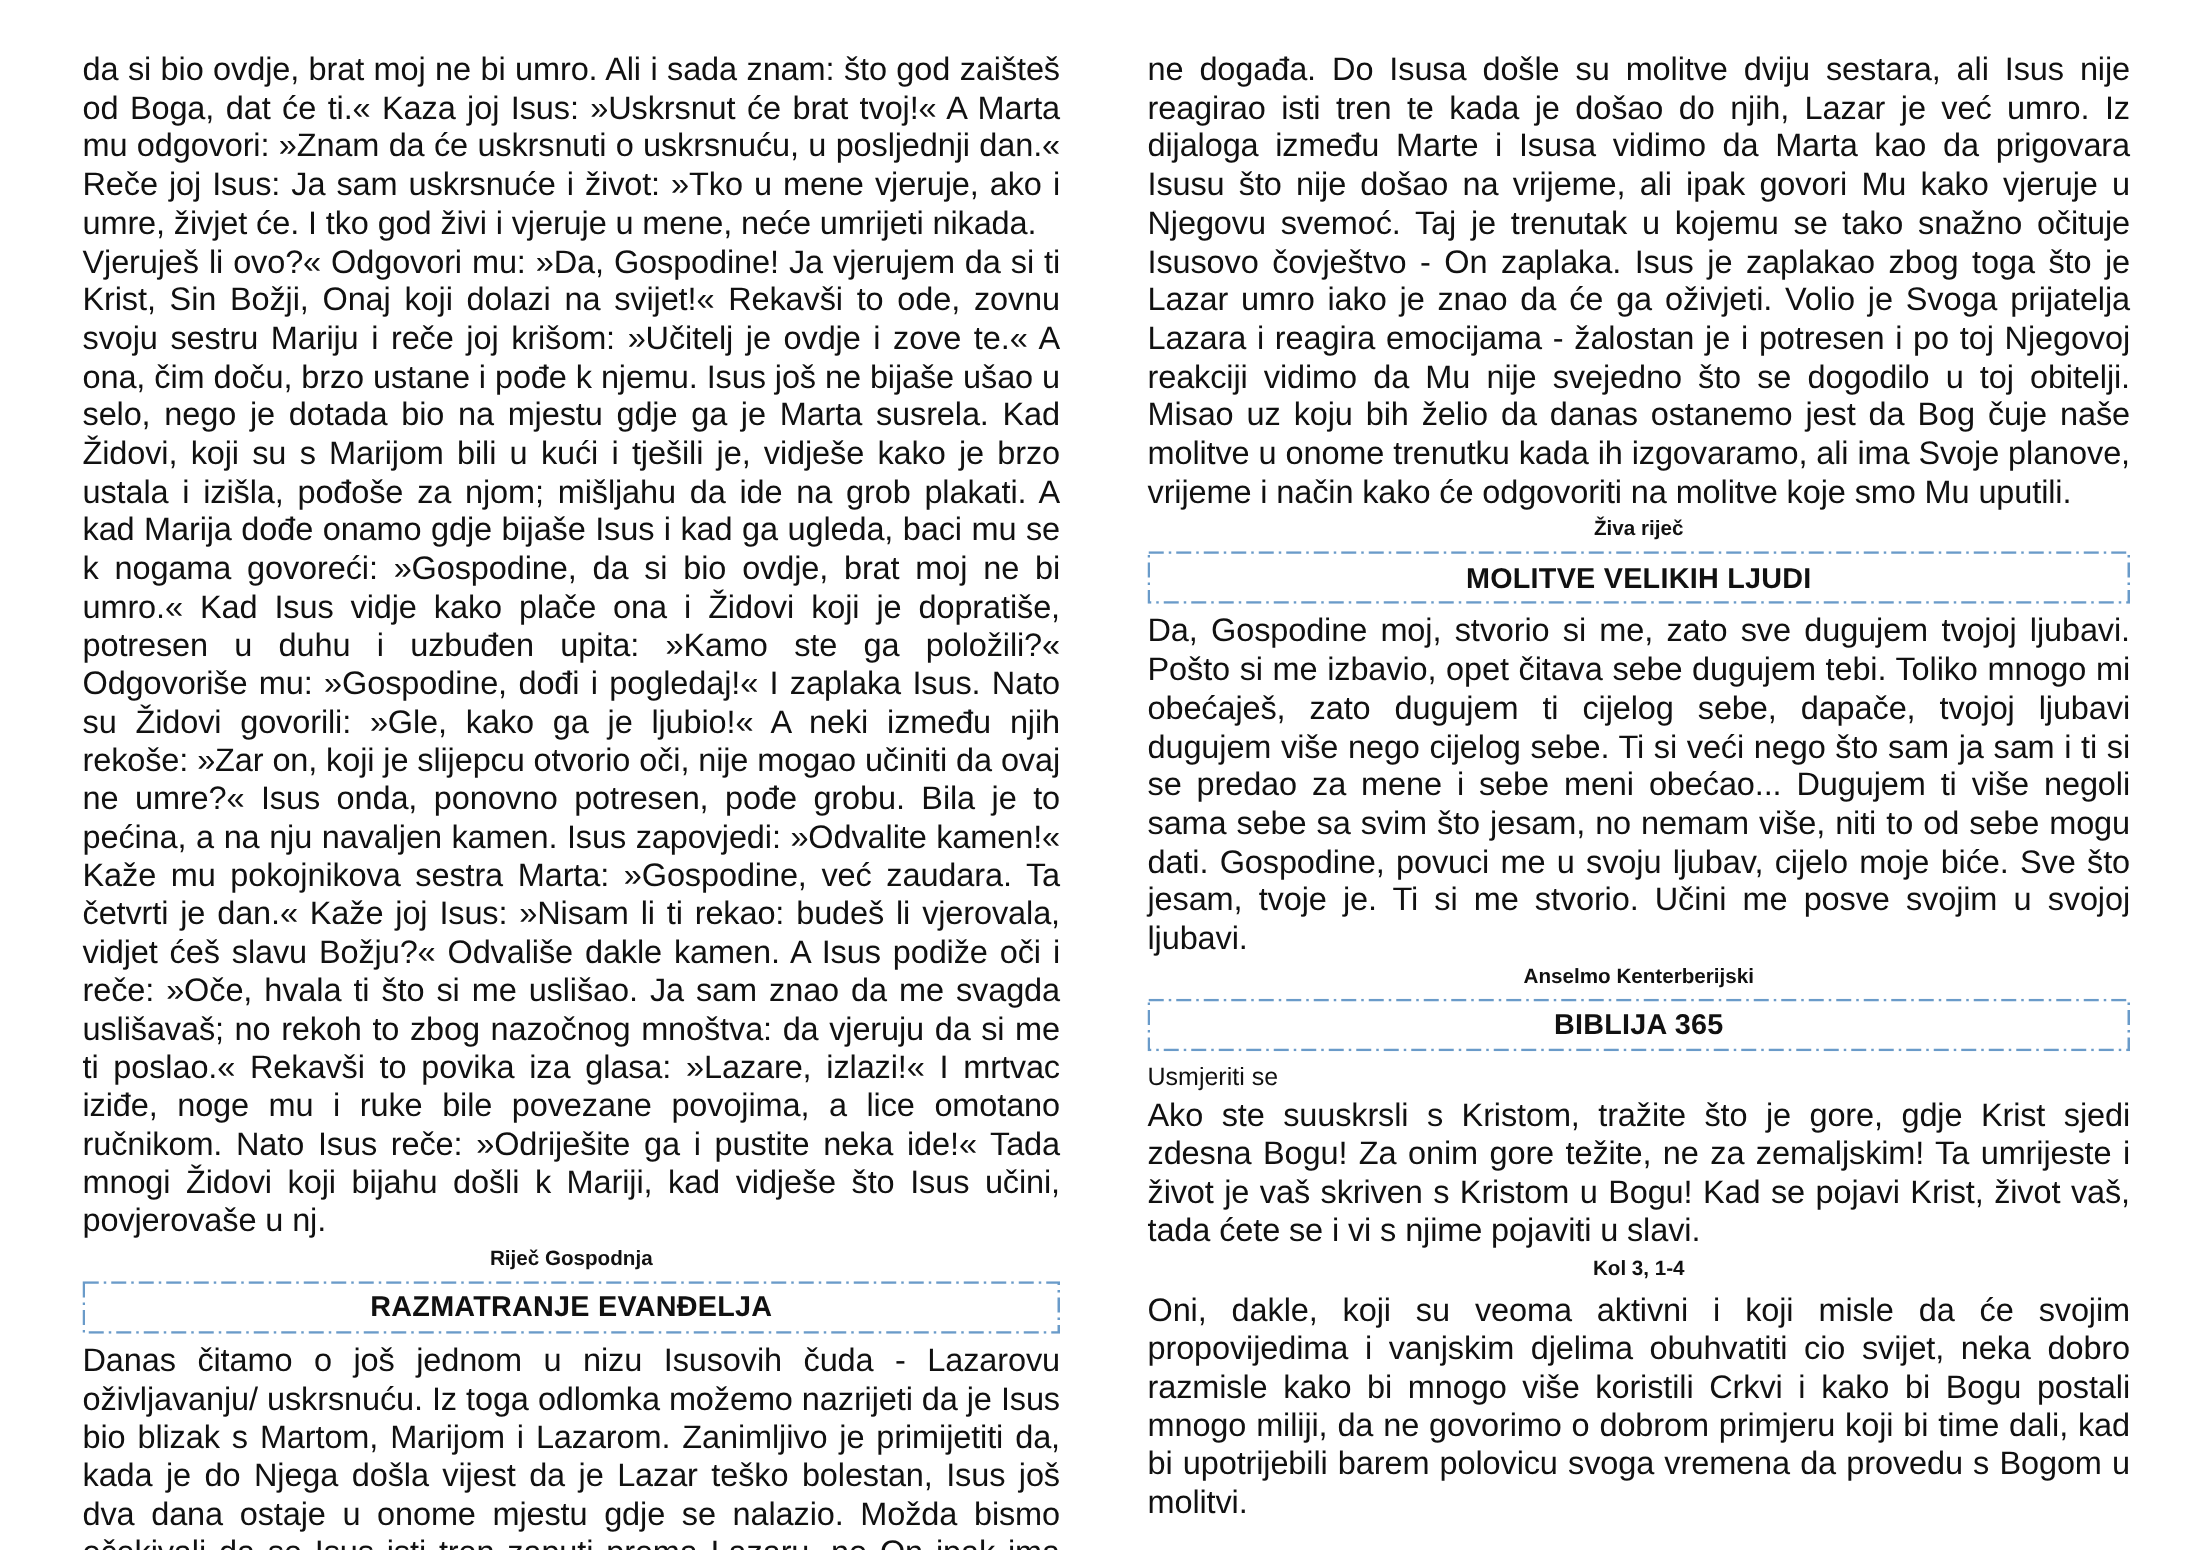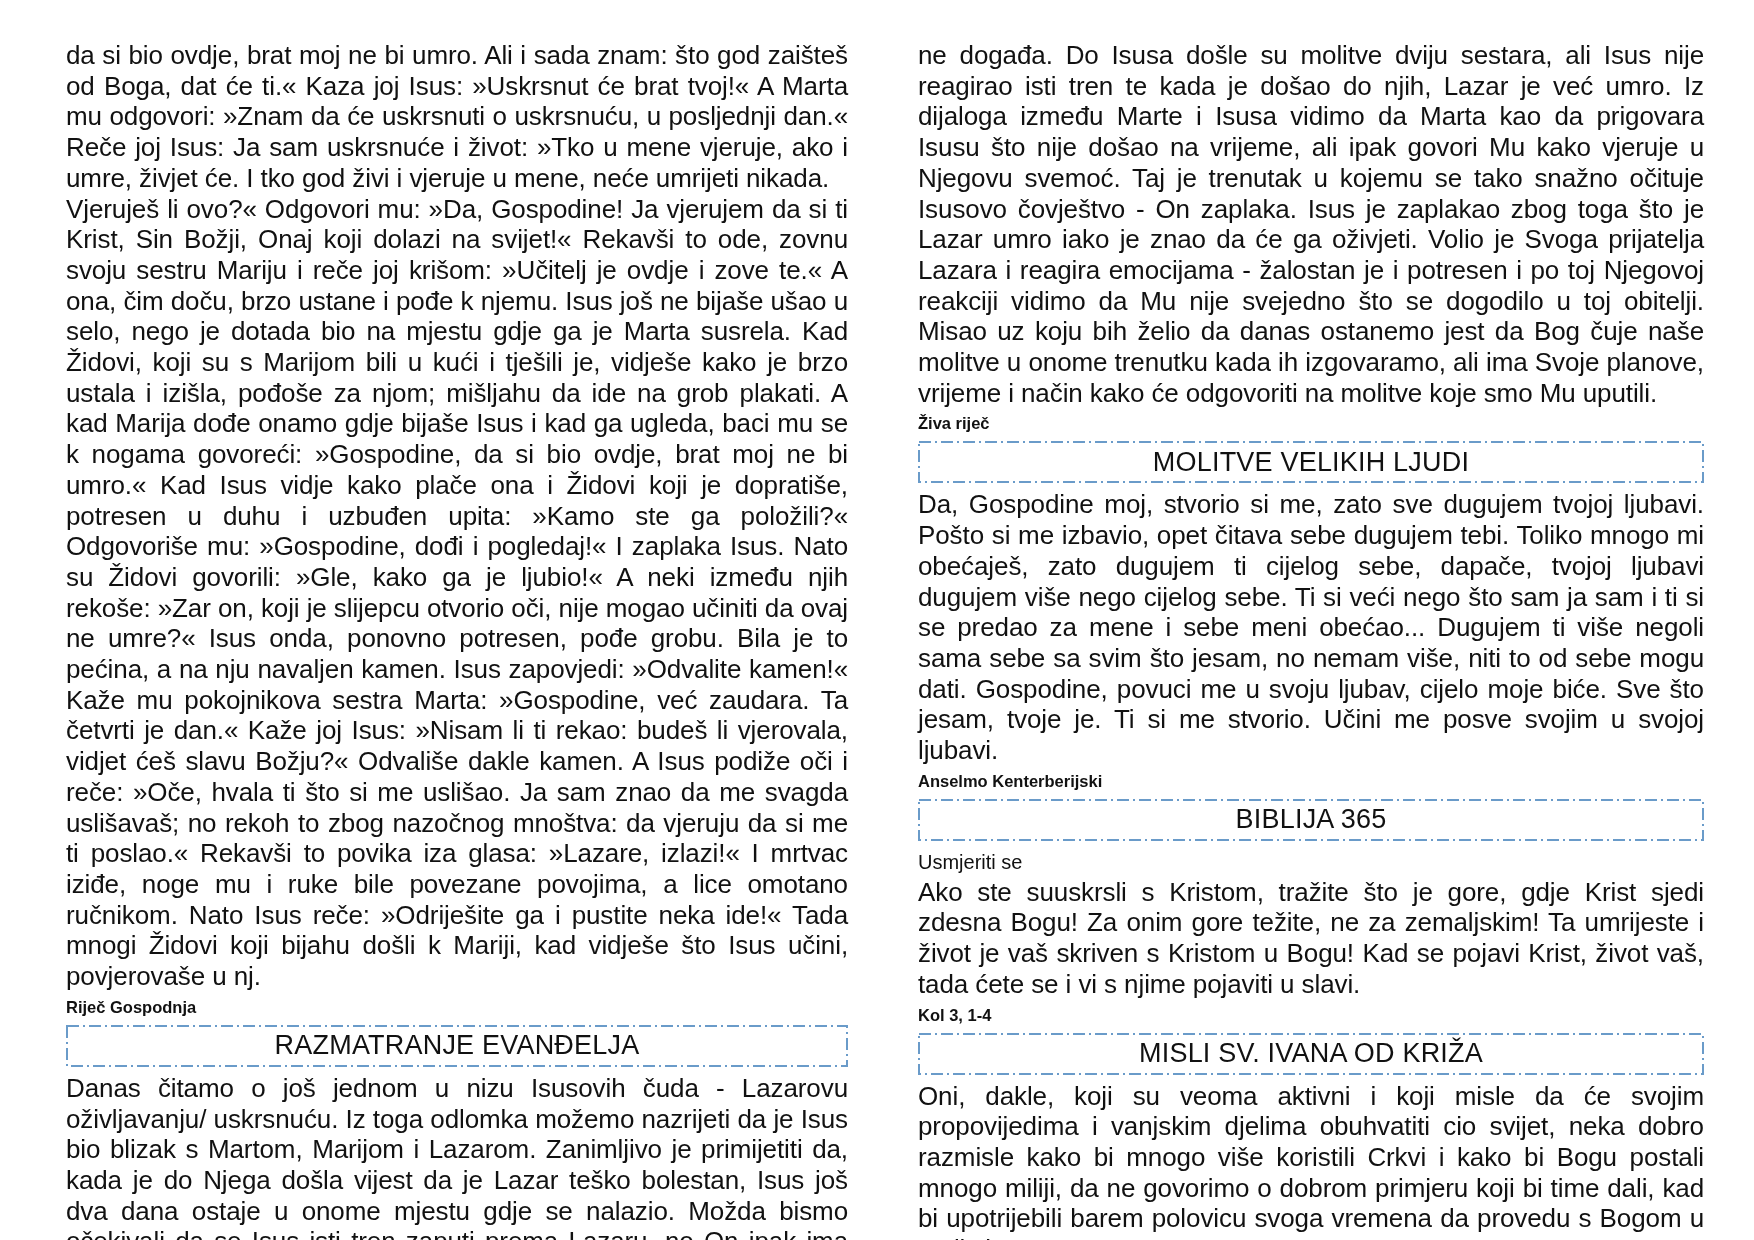--- a/index.html
+++ b/index.html
@@ -4,25 +4,25 @@
 <style>
   html, body { margin:0; padding:0; background:#ffffff; }
   body { width:1754px; height:1240px; position:relative; overflow:hidden;
          font-family:"Liberation Sans", sans-serif; color:#111; }
   .col { position:absolute; top:40px; }
   .col-left { left:66px; width:782px; }
   .col-right { left:918px; width:786px; }
   p.body { margin:0; font-size:26px; line-height:30.7px; text-align:justify;
            font-family:"Liberation Sans Narrow","Liberation Sans", sans-serif; letter-spacing:-0.1px; }
   p.last-left { text-align-last:left; }
-  .source { text-align:left; font-weight:bold; font-size:16.5px; margin:6px 0 8px 0; }
+  .source { text-align:center; font-weight:bold; font-size:16.5px; margin:6px 0 8px 0; }
   .section-box { position:relative; height:42px; margin:0 0 6px 0;
                  display:flex; align-items:center; justify-content:center; }
   .section-box svg { position:absolute; left:0; top:0; width:100%; height:100%; }
-  .section-title { position:relative; font-weight:normal; font-size:27px; letter-spacing:0.2px; }
+  .section-title { position:relative; font-weight:bold; font-size:23px; letter-spacing:0.2px; }
   .subhead { font-weight:normal; font-size:20px; line-height:30px; margin:0; }
 </style>
 </head>
 <body>
 
 <div class="col col-left">
   <p class="body last-left">da si bio ovdje, brat moj ne bi umro. Ali i sada znam: što god zaišteš od Boga, dat će ti.« Kaza joj Isus: »Uskrsnut će brat tvoj!« A Marta mu odgovori: »Znam da će uskrsnuti o uskrsnuću, u posljednji dan.« Reče joj Isus: Ja sam uskrsnuće i život: »Tko u mene vjeruje, ako i umre, živjet će. I tko god živi i vjeruje u mene, neće umrijeti nikada.</p>
   <p class="body last-left">Vjeruješ li ovo?« Odgovori mu: »Da, Gospodine! Ja vjerujem da si ti Krist, Sin Božji, Onaj koji dolazi na svijet!« Rekavši to ode, zovnu svoju sestru Mariju i reče joj krišom: »Učitelj je ovdje i zove te.« A ona, čim doču, brzo ustane i pođe k njemu. Isus još ne bijaše ušao u selo, nego je dotada bio na mjestu gdje ga je Marta susrela. Kad Židovi, koji su s Marijom bili u kući i tješili je, vidješe kako je brzo ustala i izišla, pođoše za njom; mišljahu da ide na grob plakati. A kad Marija dođe onamo gdje bijaše Isus i kad ga ugleda, baci mu se k nogama govoreći: »Gospodine, da si bio ovdje, brat moj ne bi umro.« Kad Isus vidje kako plače ona i Židovi koji je dopratiše, potresen u duhu i uzbuđen upita: »Kamo ste ga položili?« Odgovoriše mu: »Gospodine, dođi i pogledaj!« I zaplaka Isus. Nato su Židovi govorili: »Gle, kako ga je ljubio!« A neki između njih rekoše: »Zar on, koji je slijepcu otvorio oči, nije mogao učiniti da ovaj ne umre?« Isus onda, ponovno potresen, pođe grobu. Bila je to pećina, a na nju navaljen kamen. Isus zapovjedi: »Odvalite kamen!« Kaže mu pokojnikova sestra Marta: »Gospodine, već zaudara. Ta četvrti je dan.« Kaže joj Isus: »Nisam li ti rekao: budeš li vjerovala, vidjet ćeš slavu Božju?« Odvališe dakle kamen. A Isus podiže oči i reče: »Oče, hvala ti što si me uslišao. Ja sam znao da me svagda uslišavaš; no rekoh to zbog nazočnog mnoštva: da vjeruju da si me ti poslao.« Rekavši to povika iza glasa: »Lazare, izlazi!« I mrtvac iziđe, noge mu i ruke bile povezane povojima, a lice omotano ručnikom. Nato Isus reče: »Odriješite ga i pustite neka ide!« Tada mnogi Židovi koji bijahu došli k Mariji, kad vidješe što Isus učini, povjerovaše u nj.</p>
   <div class="source">Riječ Gospodnja</div>
   <div class="section-box">
@@ -47,20 +47,14 @@
   <div class="source">Anselmo Kenterberijski</div>
   <div class="section-box">
     <svg>
         <rect x="1" y="1" height="40" fill="none" stroke="#6a9bc9" stroke-width="2" stroke-dasharray="12,4,2,4" style="width:calc(100% - 2px)" width="784"></rect>
       </svg>
     <span class="section-title">BIBLIJA 365</span>
   </div>
   <p class="subhead">Usmjeriti se</p>
   <p class="body last-left">Ako ste suuskrsli s Kristom, tražite što je gore, gdje Krist sjedi zdesna Bogu! Za onim gore težite, ne za zemaljskim! Ta umrijeste i život je vaš skriven s Kristom u Bogu! Kad se pojavi Krist, život vaš, tada ćete se i vi s njime pojaviti u slavi.</p>
   <div class="source">Kol 3, 1-4</div>
-  <div class="section-box">
-    <svg>
-        <rect x="1" y="1" height="40" fill="none" stroke="#6a9bc9" stroke-width="2" stroke-dasharray="12,4,2,4" style="width:calc(100% - 2px)" width="784"></rect>
-      </svg>
-    <span class="section-title">MISLI SV. IVANA OD KRIŽA</span>
-  </div>
   <p class="body last-left">Oni, dakle, koji su veoma aktivni i koji misle da će svojim propovijedima i vanjskim djelima obuhvatiti cio svijet, neka dobro razmisle kako bi mnogo više koristili Crkvi i kako bi Bogu postali mnogo miliji, da ne govorimo o dobrom primjeru koji bi time dali, kad bi upotrijebili barem polovicu svoga vremena da provedu s Bogom u molitvi.</p>
 </div>
 
 </body></html>

